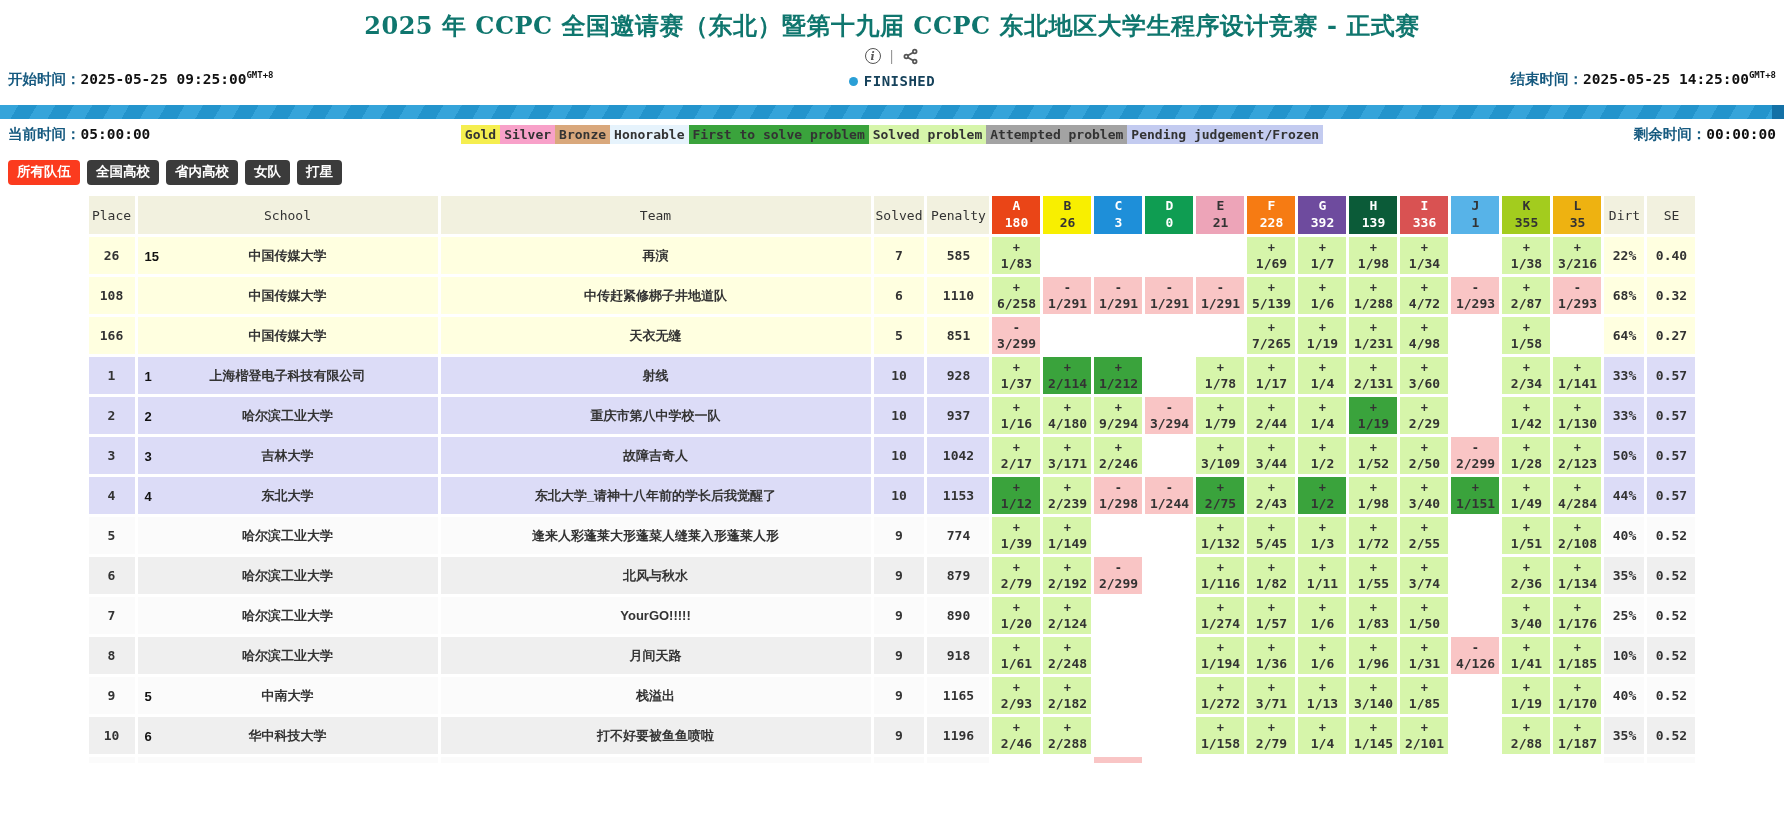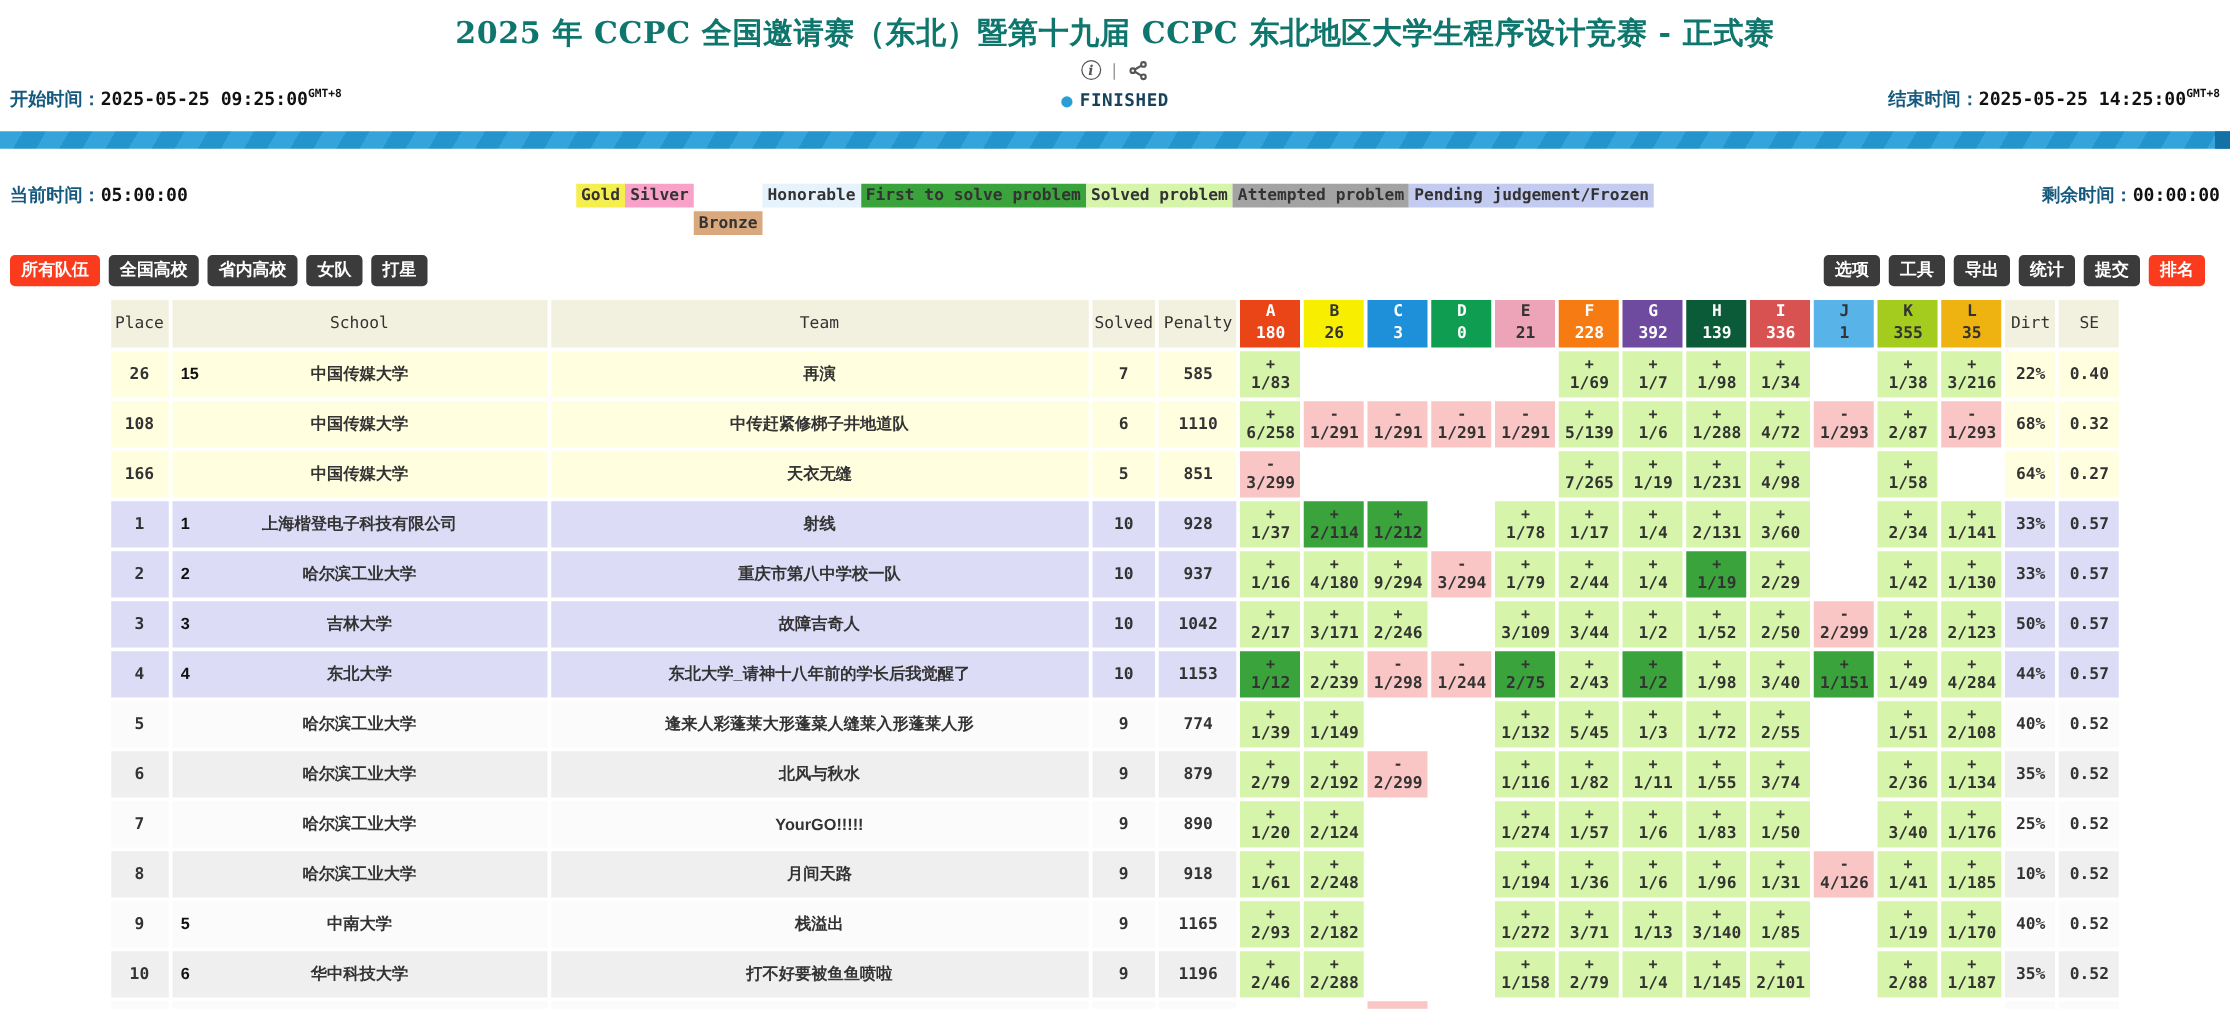--- a/index.html
+++ b/index.html
@@ -37,21 +37,21 @@
   }
   .progress-cap { position:absolute; right:0; top:0; width:12px; height:14px; background:var(--progress-cap,#1471a6); }
 
   .row2 { display:flex; justify-content:space-between; align-items:center; padding:6px 8px 2px 8px; }
   .legend-strip { display:flex; align-items:center; }
   .legend-item {
     font-family:"DejaVu Sans Mono","Liberation Mono",monospace; font-size:13px; font-weight:bold;
     color:#333; padding:2px 4px; white-space:nowrap;
   }
 
-  .buttons-row { display:flex; justify-content:space-between; align-items:center; padding:14px 20px 6px 8px; }
+  .buttons-row { display:flex; justify-content:space-between; align-items:center; padding:14px 0 6px 8px; }
   .btn-group { display:flex; gap:7px; }
   .ui-btn {
     background:var(--button-dark,#3b3b3b); color:#fff; border:none; border-radius:4px;
     font-family:"Liberation Sans",sans-serif; font-size:13.5px; font-weight:bold;
     padding:4px 9px; cursor:pointer; line-height:1.25;
   }
   .ui-btn.active { background:var(--accent-red,#fb3b1e); }
 
   .table-clip { max-height:572px; overflow:hidden; }
   table.board {
@@ -113,47 +113,39 @@
   <div class="progress-cap"></div>
 </div>
 
 <div class="row2">
   <div>
     <span class="time-label">当前时间：</span><span class="time-value">05:00:00</span>
   </div>
   <div class="legend-strip" id="legend">
       <span class="legend-item" style="background: rgb(245, 238, 79);">Gold</span>
       <span class="legend-item" style="background: rgb(248, 161, 201);">Silver</span>
-      <span class="legend-item" style="background: rgb(217, 168, 124); margin-top: 44px;">Bronze</span>
+      <span class="legend-item" style="background: rgb(217, 168, 124);">Bronze</span>
       <span class="legend-item" style="background: rgb(230, 243, 252);">Honorable</span>
       <span class="legend-item" style="background: rgb(58, 163, 60);">First to solve problem</span>
       <span class="legend-item" style="background: rgb(214, 245, 170);">Solved problem</span>
       <span class="legend-item" style="background: #a3a3a3;">Attempted problem</span>
       <span class="legend-item" style="background: rgb(195, 203, 240);">Pending judgement/Frozen</span>
     </div>
   <div>
     <span class="time-label">剩余时间：</span><span class="time-value">00:00:00</span>
   </div>
 </div>
 
 <div class="buttons-row">
   <div class="btn-group" id="filters">
       <button class="ui-btn active">所有队伍</button>
       <button class="ui-btn">全国高校</button>
       <button class="ui-btn">省内高校</button>
       <button class="ui-btn">女队</button>
       <button class="ui-btn">打星</button>
-    </div>
-  <div class="btn-group" id="actions">
-      <button class="ui-btn">选项</button>
-      <button class="ui-btn">工具</button>
-      <button class="ui-btn">导出</button>
-      <button class="ui-btn">统计</button>
-      <button class="ui-btn">提交</button>
-      <button class="ui-btn active">排名</button>
     </div>
 </div>
 
 <div class="table-clip">
   <table class="board">
     <colgroup id="cols">
         <col style="width: 46px;">
         <col style="width: 300px;">
         <col style="width: 430px;">
         <col style="width: 50px;">

